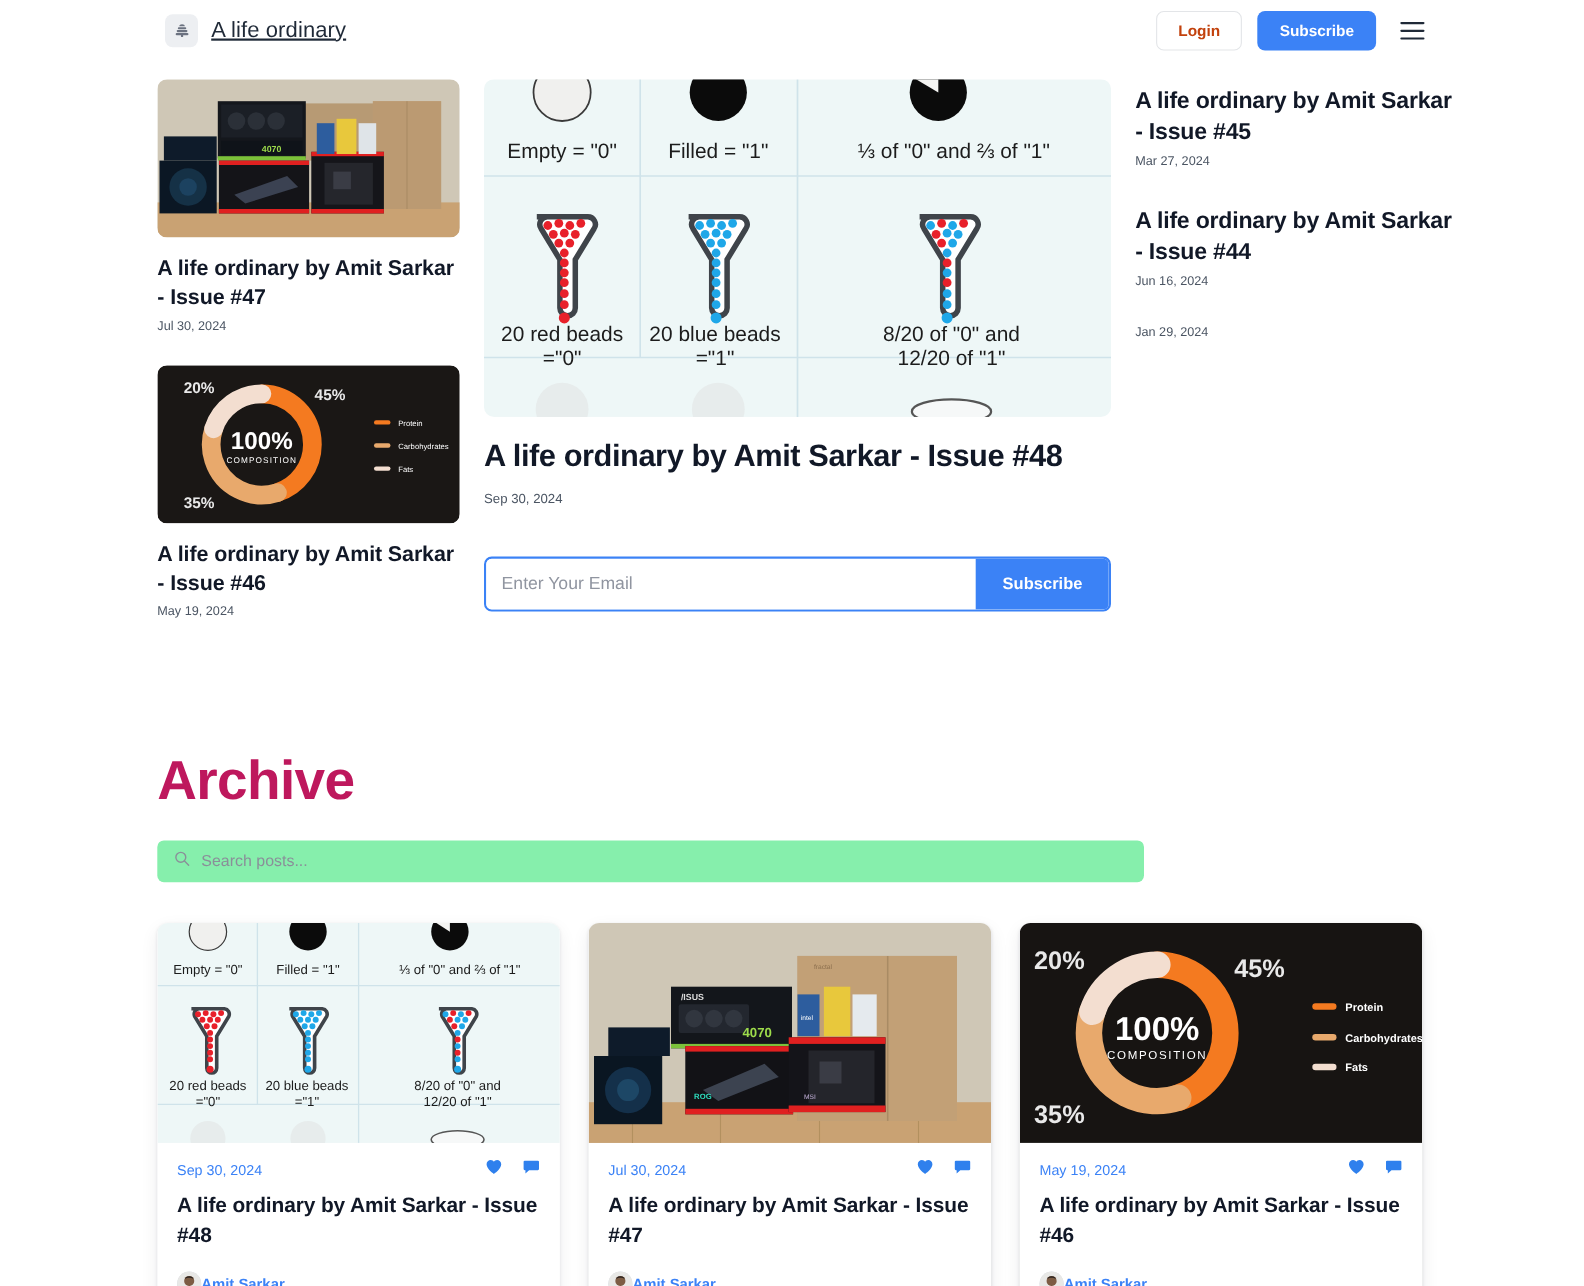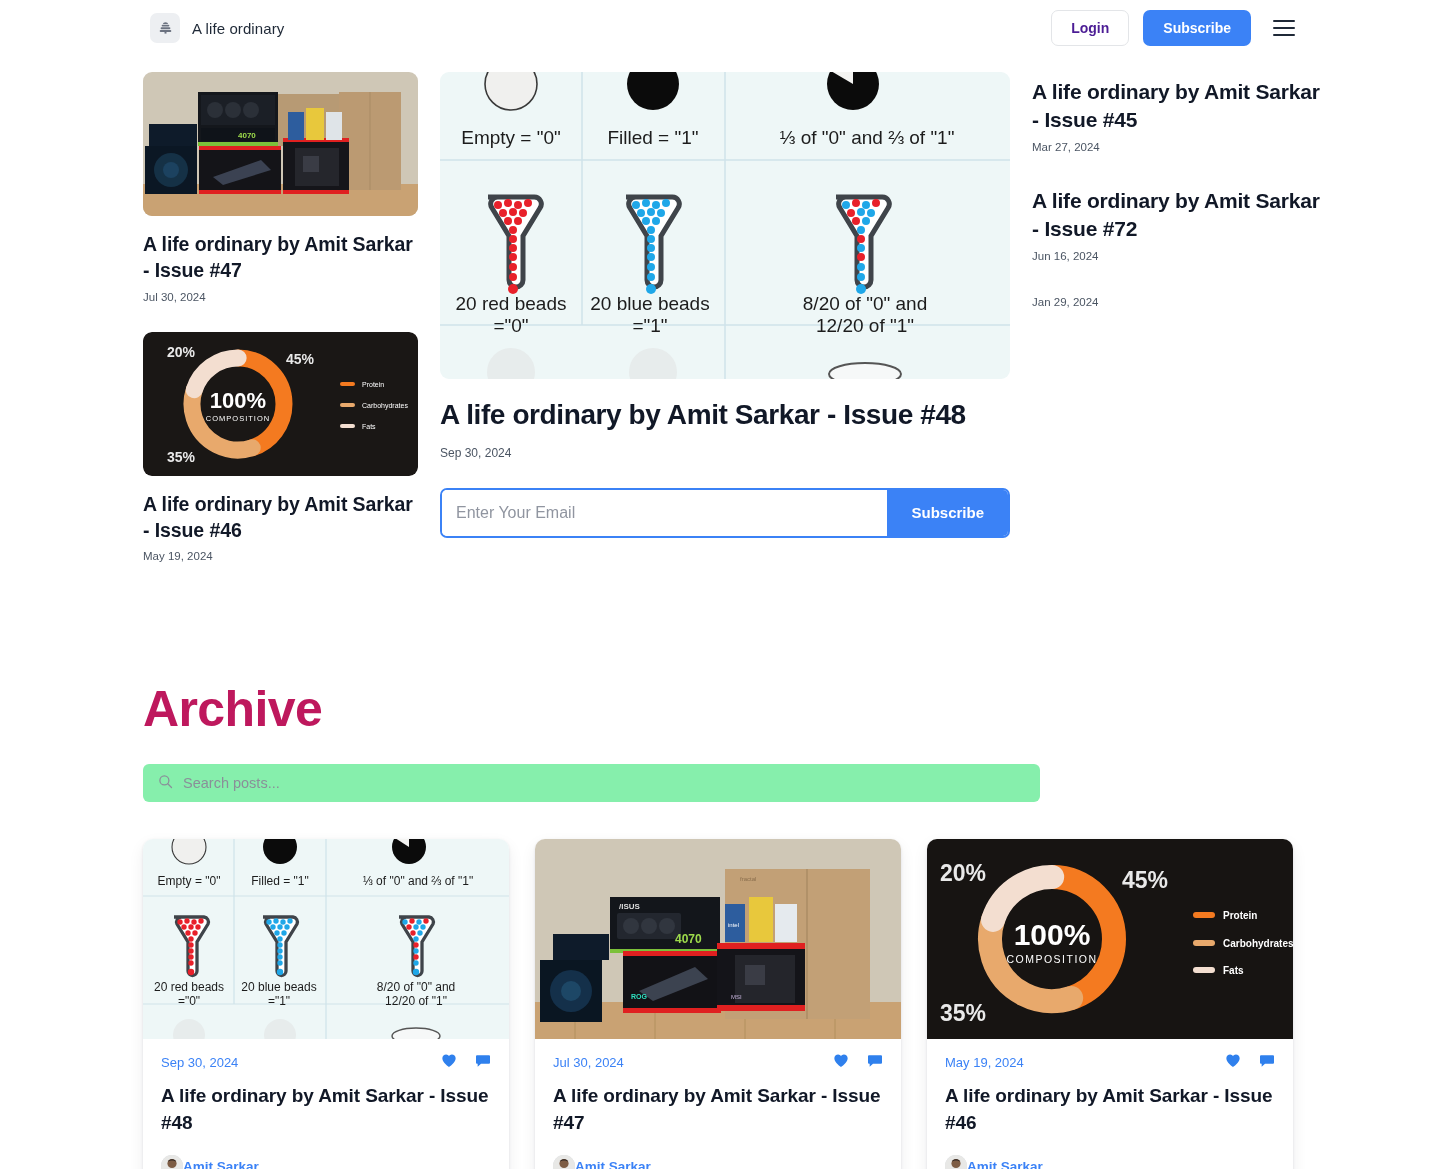--- a/index.html
+++ b/index.html
@@ -20,24 +20,24 @@
     padding: 0 145px 0 150px;
     background: #ffffff;
   }
   .brand { display: flex; align-items: center; gap: 12px; }
   .brand-logo {
     width: 30px; height: 30px;
     border-radius: 7px;
     background: #edeff2;
     display: flex; align-items: center; justify-content: center;
   }
-  .brand-name { font-size: 15px; color: #1f2937; letter-spacing: .1px; }
+  .brand-name { font-size: 20px; color: #1f2937; letter-spacing: .1px; text-decoration: underline; }
   .header-right { margin-left: auto; display: flex; align-items: center; gap: 14px; }
   .btn-login {
-    font-size: 14px; font-weight: 700; color: #4c1d95;
+    font-size: 14px; font-weight: 700; color: #c2410c;
     background: #fff; border: 1px solid #e3e5e8; border-radius: 7px;
     padding: 9px 19px; cursor: pointer; font-family: inherit;
   }
   .btn-subscribe-top {
     font-size: 14px; font-weight: 700; color: #fff;
     background: #3b82f6; border: none; border-radius: 7px;
     padding: 10px 20px; cursor: pointer; font-family: inherit;
   }
   .hamburger { width: 22px; display: flex; flex-direction: column; gap: 5px; cursor: pointer; margin-left: 8px; }
   .hamburger span { display: block; height: 2px; background: #1f2937; border-radius: 1px; }
@@ -64,21 +64,21 @@
   }
   .post-date-sm { font-size: 11.5px; color: #4b5563; margin-top: 7px; }
 
   .feature-title {
     font-size: 28px; font-weight: 700; line-height: 1.28;
     letter-spacing: -0.4px; color: #111827; margin-top: 18px;
   }
   .feature-date { font-size: 12px; color: #4b5563; margin-top: 13px; }
 
   .subscribe-row {
-    display: flex; margin-top: 28px; width: 570px;
+    display: flex; margin-top: 46px; width: 570px;
     border: 2px solid #3b82f6; border-radius: 7px; overflow: hidden;
   }
   .email-input {
     flex: 1; border: none; outline: none; padding: 14px 14px;
     font-size: 16px; font-family: inherit; color: #111827; background: #fff;
   }
   .email-input::placeholder { color: #9095a0; }
   .btn-subscribe-form {
     background: #3b82f6; color: #fff; border: none; cursor: pointer;
     font-family: inherit; font-size: 15px; font-weight: 700;
@@ -340,21 +340,21 @@
       <button class="btn-subscribe-form">Subscribe</button>
     </form>
   </div>
 
   <div style="padding-top:6px;">
     <article class="recent-item">
       <h3 class="recent-title">A life ordinary by Amit Sarkar - Issue #45</h3>
       <div class="recent-date">Mar 27, 2024</div>
     </article>
     <article class="recent-item">
-      <h3 class="recent-title">A life ordinary by Amit Sarkar - Issue #72</h3>
+      <h3 class="recent-title">A life ordinary by Amit Sarkar - Issue #44</h3>
       <div class="recent-date">Jun 16, 2024</div>
     </article>
     <article class="recent-item">
       <div class="recent-date">Jan 29, 2024</div>
     </article>
   </div>
 </section>
 
 <section class="archive-section">
   <h2 class="archive-heading">Archive</h2>

